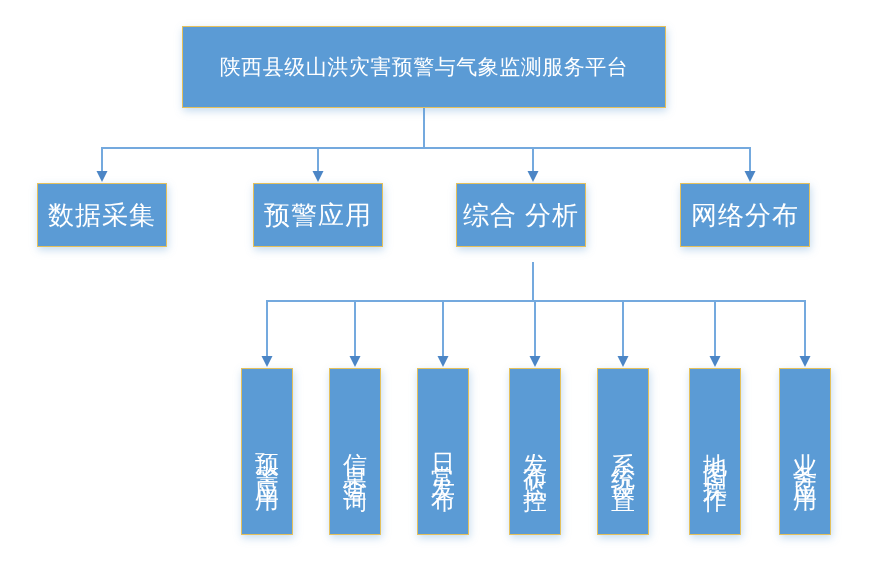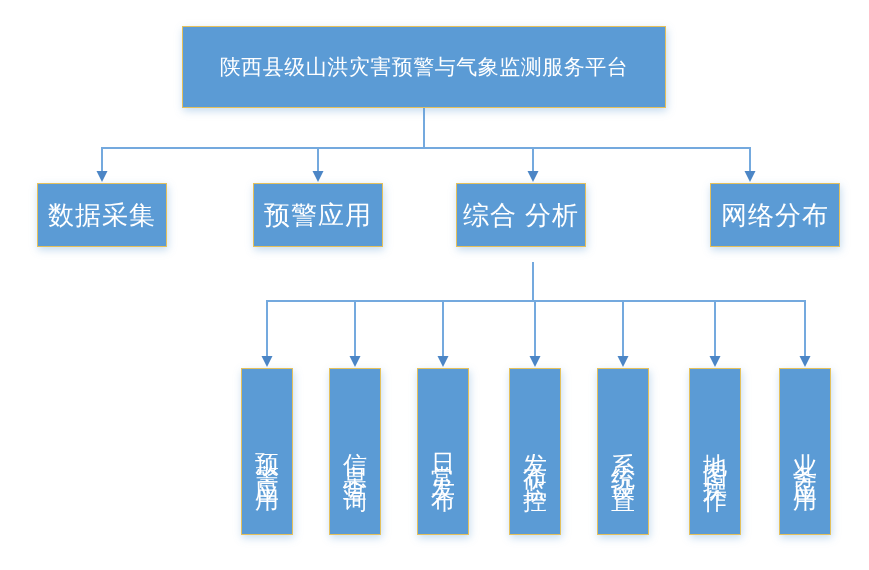--- a/index.html
+++ b/index.html
@@ -36,21 +36,21 @@
     box-shadow: 1px 3px 8px rgba(91,155,213,0.35);
   }
   .node-root {
     left: 182px; top: 26px; width: 484px; height: 82px;
     font-size: 21px; letter-spacing: 0.5px;
   }
   .node-l2 { top: 183px; width: 130px; height: 64px; font-size: 26px; letter-spacing: 1px; }
   .pos-l2-0 { left: 37px; }
   .pos-l2-1 { left: 253px; }
   .pos-l2-2 { left: 456px; }
-  .pos-l2-3 { left: 710px; }
+  .pos-l2-3 { left: 680px; }
   .node-l3 { top: 368px; width: 52px; height: 167px; font-size: 24px; }
   .node-l3 .node-label {
     writing-mode: vertical-lr;
     text-orientation: upright;
     letter-spacing: 12px;
     transform: translateY(6px);
   }
   .pos-l3-0 { left: 241px; }
   .pos-l3-1 { left: 329px; }
   .pos-l3-2 { left: 417px; }

